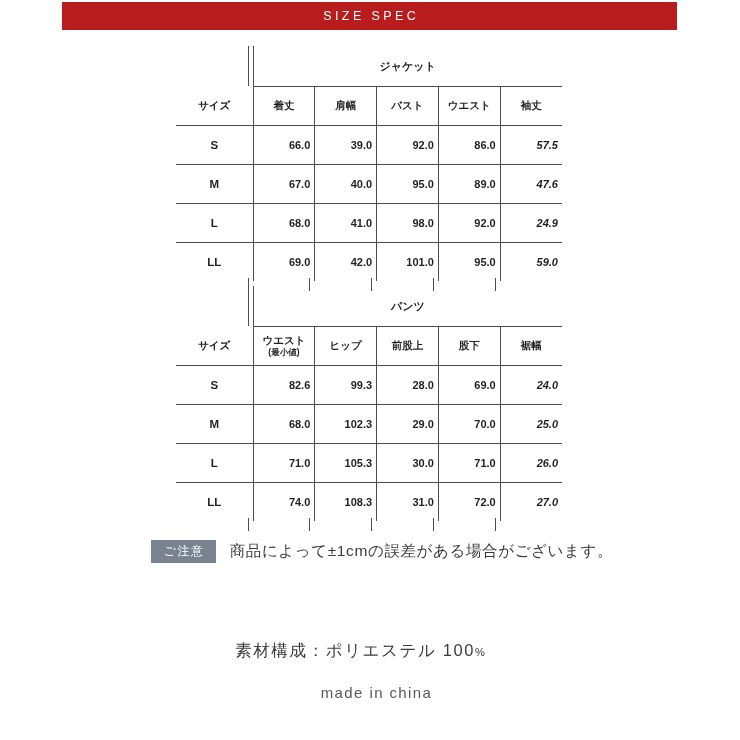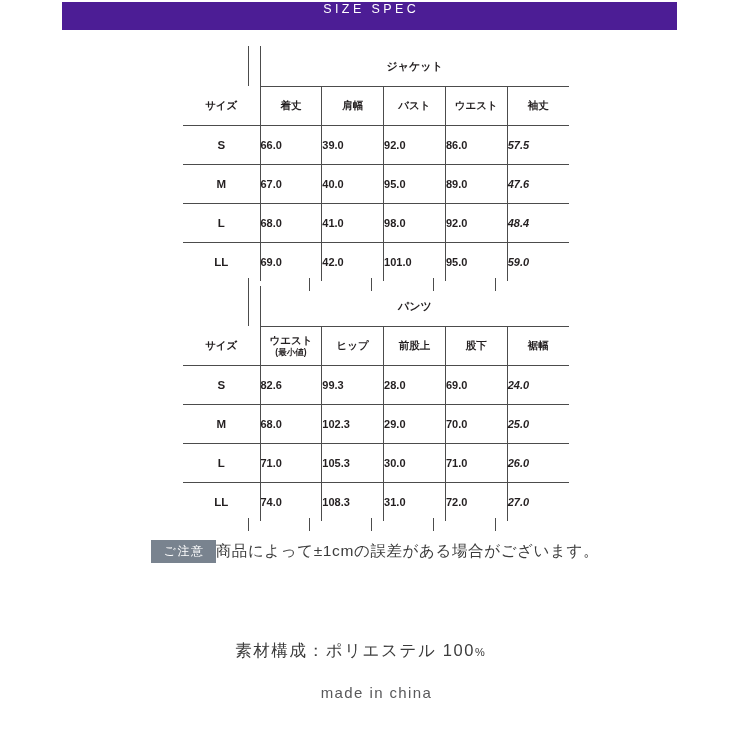--- a/index.html
+++ b/index.html
@@ -16,37 +16,37 @@
     position: relative;
   }
 
   
   .header-bar {
     position: absolute;
     left: 62px;
     top: 2px;
     width: 615px;
     height: 28px;
-    background: #4c1d95;
+    background: #b91c1c;
     display: flex;
-    align-items: flex-start;
+    align-items: center;
     justify-content: center;
   }
   .header-title {
     color: #ffffff;
     font-size: 12.5px;
     letter-spacing: 3.4px;
     font-weight: 400;
     text-indent: 3.4px;
   }
 
   
   .spec-table {
     position: absolute;
-    left: 183px;
+    left: 176px;
     width: 386px;
     border-collapse: collapse;
     table-layout: fixed;
   }
   .spec-table.jacket { top: 46px; }
   .spec-table.pants  { top: 286px; }
 
   .spec-table col.c-size { width: 77px; }
   .spec-table col.c-dat  { width: 61.8px; }
 
@@ -91,22 +91,22 @@
   }
 
   
   .dat-row td {
     height: 38px;
     vertical-align: middle;
     font-size: 11px;
     font-weight: 700;
     border-bottom: 1px solid #4c4c4c;
     border-right: 1px solid #4c4c4c;
-    padding: 0 13px 0 0;
-    text-align: left;
+    padding: 0 4px 0 0;
+    text-align: right;
   }
   .dat-row td:last-child { border-right: none; padding-right: 4px; font-style: italic; }
   .dat-row td.cell-size {
     text-align: center;
     padding: 0;
     font-size: 11.5px;
   }
   .dat-row:last-child td { border-bottom: none; }
 
   
@@ -140,20 +140,21 @@
   .notice-badge {
     background: #79838f;
     color: #ffffff;
     font-size: 12px;
     letter-spacing: 1.6px;
     text-indent: 1.6px;
     padding: 5px 11px 6px 11px;
     line-height: 1;
   }
   .notice-text {
+    margin-left: 14px;
     font-size: 15.5px;
     color: #3c3c3c;
     letter-spacing: 0.6px;
     font-weight: 400;
   }
 
   
   .footer {
     position: absolute;
     left: 0;
@@ -225,21 +226,21 @@
       <td>95.0</td>
       <td>89.0</td>
       <td>47.6</td>
     </tr>
     <tr class="dat-row">
       <td class="cell-size">L</td>
       <td>68.0</td>
       <td>41.0</td>
       <td>98.0</td>
       <td>92.0</td>
-      <td>48.4</td>
+      <td>24.9</td>
     </tr>
     <tr class="dat-row">
       <td class="cell-size">LL</td>
       <td>69.0</td>
       <td>42.0</td>
       <td>101.0</td>
       <td>95.0</td>
       <td>59.0</td>
     </tr>
   </tbody>

